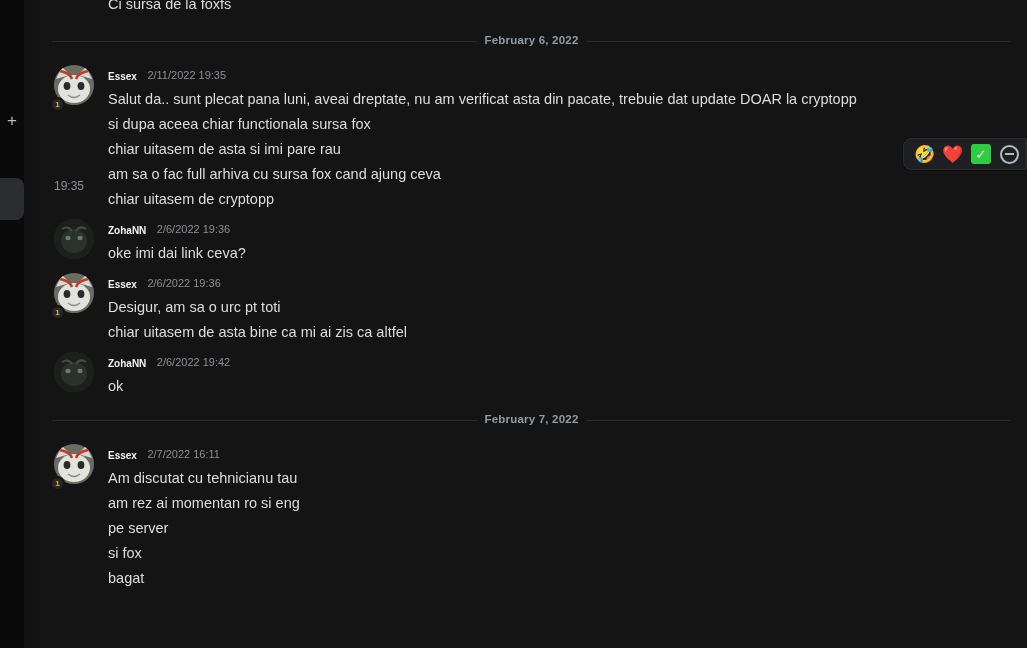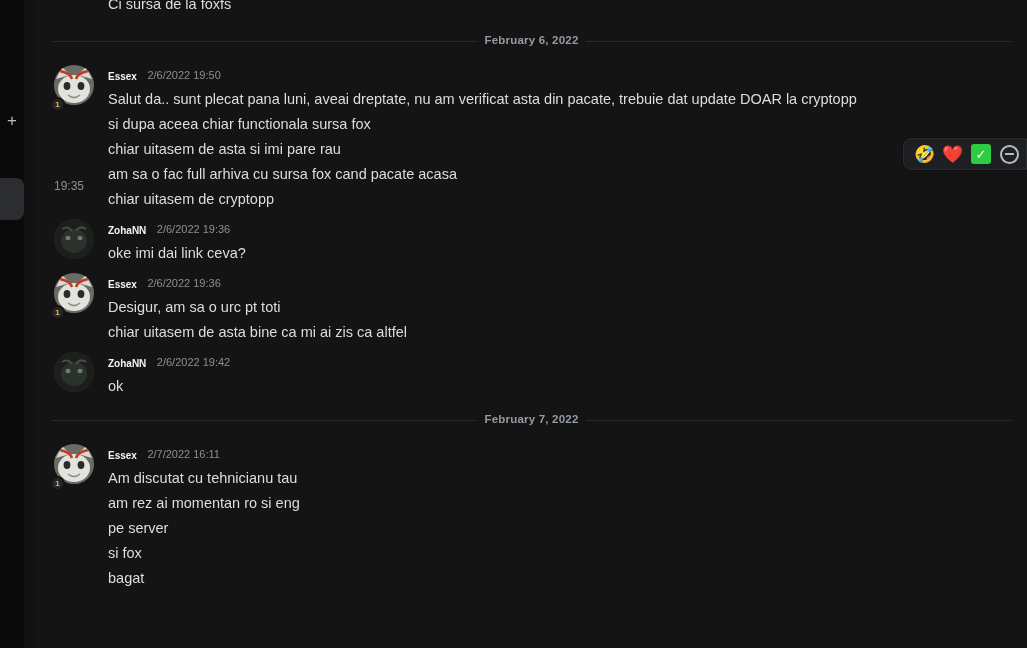--- a/index.html
+++ b/index.html
@@ -252,34 +252,34 @@
             <ellipse cx="13" cy="21" rx="3.4" ry="4" fill="#2a2a2a"></ellipse>
             <ellipse cx="27" cy="21" rx="3.4" ry="4" fill="#2a2a2a"></ellipse>
             <path d="M14 30 q6 5 12 0" stroke="#8a8a84" stroke-width="1.5" fill="none"></path>
             <path d="M6 6 q10 2 12 8" stroke="#c23b22" stroke-width="2.5" fill="none"></path>
             <path d="M34 6 q-10 2 -12 8" stroke="#c23b22" stroke-width="2.5" fill="none"></path>
           </svg>
         </div>
         <div class="badge">1</div>
         <div class="meta">
           <span class="author">Essex</span>
-          <span class="stamp">2/6/2022 19:50</span>
+          <span class="stamp">2/11/2022 19:35</span>
         </div>
         <div class="line-row">
           <span>Salut da.. sunt plecat pana luni, aveai dreptate, nu am verificat asta din pacate, trebuie dat update DOAR la cryptopp</span>
         </div>
         <div class="line-row">
           <span>si dupa aceea chiar functionala sursa fox</span>
         </div>
         <div class="line-row">
           <span>chiar uitasem de asta si imi pare rau</span>
         </div>
         <div class="line-row">
           <span class="hover-time">19:35</span>
-          <span>am sa o fac full arhiva cu sursa fox cand pacate acasa</span>
+          <span>am sa o fac full arhiva cu sursa fox cand ajung ceva</span>
         </div>
         <div class="line-row">
           <span>chiar uitasem de cryptopp</span>
         </div>
       </div>
 
       <div class="group">
         <div class="avatar">
           <svg width="40" height="40" viewBox="0 0 40 40" aria-hidden="true">
             <rect width="40" height="40" fill="#1c1f1c"></rect>

